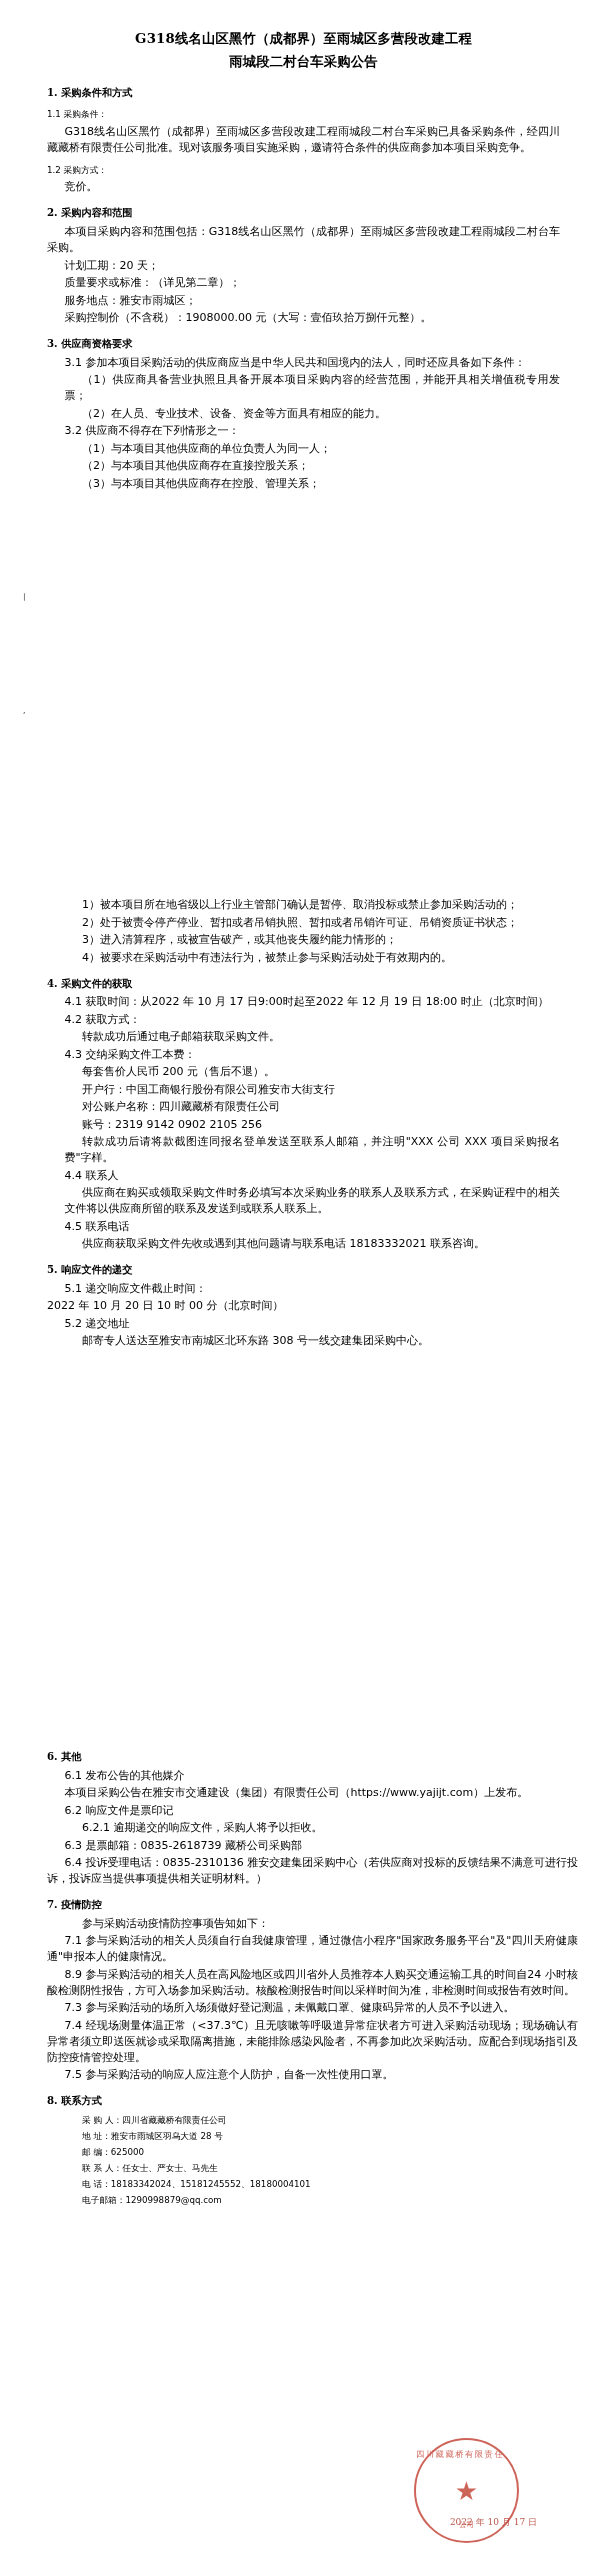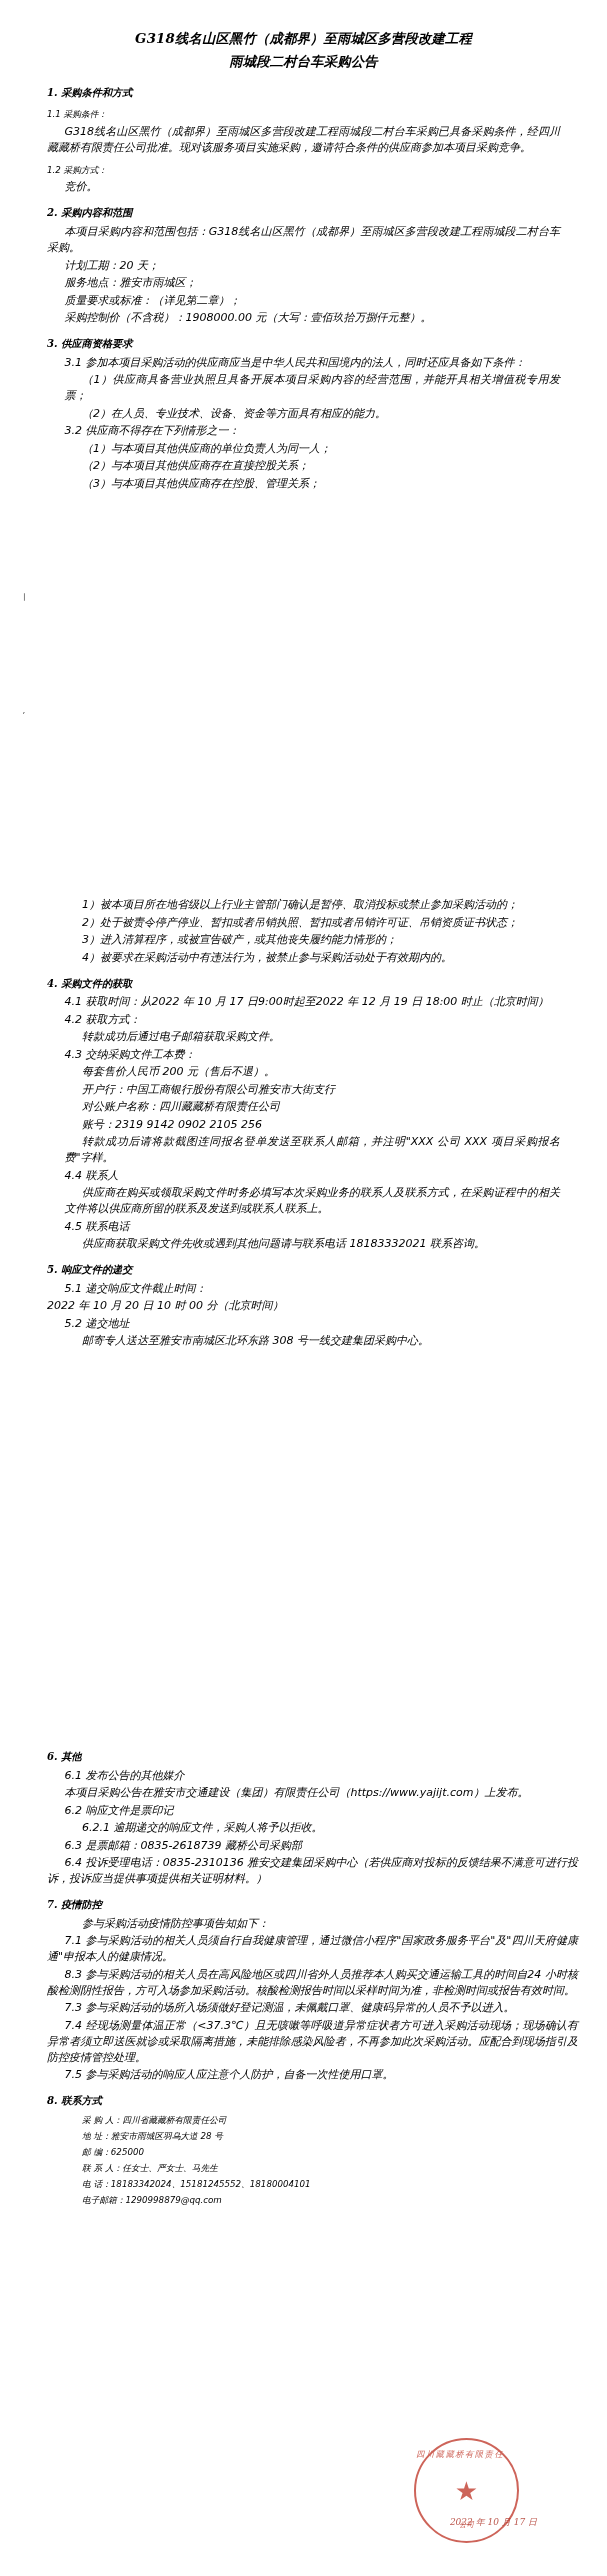--- a/index.html
+++ b/index.html
@@ -9,21 +9,20 @@
   }
   body {
     width: 607px;
     font-family: "DejaVu Sans", "Liberation Sans", sans-serif;
   }
   .page {
     position: relative;
     width: 607px;
     background: #ffffff;
     box-sizing: border-box;
-    font-style: italic;
   }
   .page.p1 { height: 824px; padding: 27px 47px 0 47px; }
   .page.p2 { height: 842px; padding: 43px 47px 0 47px; }
   .page.p3 { height: 910px; padding: 43px 29px 0 47px; }
   .gap { height: 0px; background: #d8d8d8; }
 
   .doc-title {
     text-align: center;
     font-family: "DejaVu Serif", "Liberation Serif", serif;
     font-weight: bold;
@@ -137,22 +136,22 @@
 
   <h2 class="sec">1. 采购条件和方式</h2>
   <h3 class="sub">1.1 采购条件：</h3>
   <p class="para ind1">G318线名山区黑竹（成都界）至雨城区多营段改建工程雨城段二村台车采购已具备采购条件，经四川藏藏桥有限责任公司批准。现对该服务项目实施采购，邀请符合条件的供应商参加本项目采购竞争。</p>
   <h3 class="sub">1.2 采购方式：</h3>
   <p class="para ind1">竞价。</p>
 
   <h2 class="sec">2. 采购内容和范围</h2>
   <p class="para ind1">本项目采购内容和范围包括：G318线名山区黑竹（成都界）至雨城区多营段改建工程雨城段二村台车采购。</p>
   <p class="para ind1">计划工期：20 天；</p>
+  <p class="para ind1">质量要求或标准：（详见第二章）；</p>
   <p class="para ind1">服务地点：雅安市雨城区；</p>
-  <p class="para ind1">质量要求或标准：（详见第二章）；</p>
   <p class="para ind1">采购控制价（不含税）：1908000.00 元（大写：壹佰玖拾万捌仟元整）。</p>
 
   <h2 class="sec">3. 供应商资格要求</h2>
   <p class="para ind1">3.1 参加本项目采购活动的供应商应当是中华人民共和国境内的法人，同时还应具备如下条件：</p>
   <p class="para ind2">（1）供应商具备营业执照且具备开展本项目采购内容的经营范围，并能开具相关增值税专用发票；</p>
   <p class="para ind2">（2）在人员、专业技术、设备、资金等方面具有相应的能力。</p>
   <p class="para ind1">3.2 供应商不得存在下列情形之一：</p>
   <p class="para ind2">（1）与本项目其他供应商的单位负责人为同一人；</p>
   <p class="para ind2">（2）与本项目其他供应商存在直接控股关系；</p>
   <p class="para ind2">（3）与本项目其他供应商存在控股、管理关系；</p>
@@ -204,21 +203,21 @@
   <p class="para ind1">6.1 发布公告的其他媒介</p>
   <p class="para ind1">本项目采购公告在雅安市交通建设（集团）有限责任公司（https://www.yajijt.com）上发布。</p>
   <p class="para ind1">6.2 响应文件是票印记</p>
   <p class="para ind2">6.2.1 逾期递交的响应文件，采购人将予以拒收。</p>
   <p class="para ind1">6.3 是票邮箱：0835-2618739 藏桥公司采购部</p>
   <p class="para ind1">6.4 投诉受理电话：0835-2310136 雅安交建集团采购中心（若供应商对投标的反馈结果不满意可进行投诉，投诉应当提供事项提供相关证明材料。）</p>
 
   <h2 class="sec">7. 疫情防控</h2>
   <p class="para ind2">参与采购活动疫情防控事项告知如下：</p>
   <p class="para ind1">7.1 参与采购活动的相关人员须自行自我健康管理，通过微信小程序"国家政务服务平台"及"四川天府健康通"申报本人的健康情况。</p>
-  <p class="para ind1">8.3 参与采购活动的相关人员在高风险地区或四川省外人员推荐本人购买交通运输工具的时间自24 小时核酸检测阴性报告，方可入场参加采购活动。核酸检测报告时间以采样时间为准，非检测时间或报告有效时间。</p>
+  <p class="para ind1">8.9 参与采购活动的相关人员在高风险地区或四川省外人员推荐本人购买交通运输工具的时间自24 小时核酸检测阴性报告，方可入场参加采购活动。核酸检测报告时间以采样时间为准，非检测时间或报告有效时间。</p>
   <p class="para ind1">7.3 参与采购活动的场所入场须做好登记测温，未佩戴口罩、健康码异常的人员不予以进入。</p>
   <p class="para ind1">7.4 经现场测量体温正常（&lt;37.3℃）且无咳嗽等呼吸道异常症状者方可进入采购活动现场；现场确认有异常者须立即送医就诊或采取隔离措施，未能排除感染风险者，不再参加此次采购活动。应配合到现场指引及防控疫情管控处理。</p>
   <p class="para ind1">7.5 参与采购活动的响应人应注意个人防护，自备一次性使用口罩。</p>
 
   <h2 class="sec">8. 联系方式</h2>
   <div class="contact-line">
     <span>采 购 人：</span><span>四川省藏藏桥有限责任公司</span>
   </div>
   <div class="contact-line">
     <span>地    址：</span><span>雅安市雨城区羽乌大道 28 号</span>

